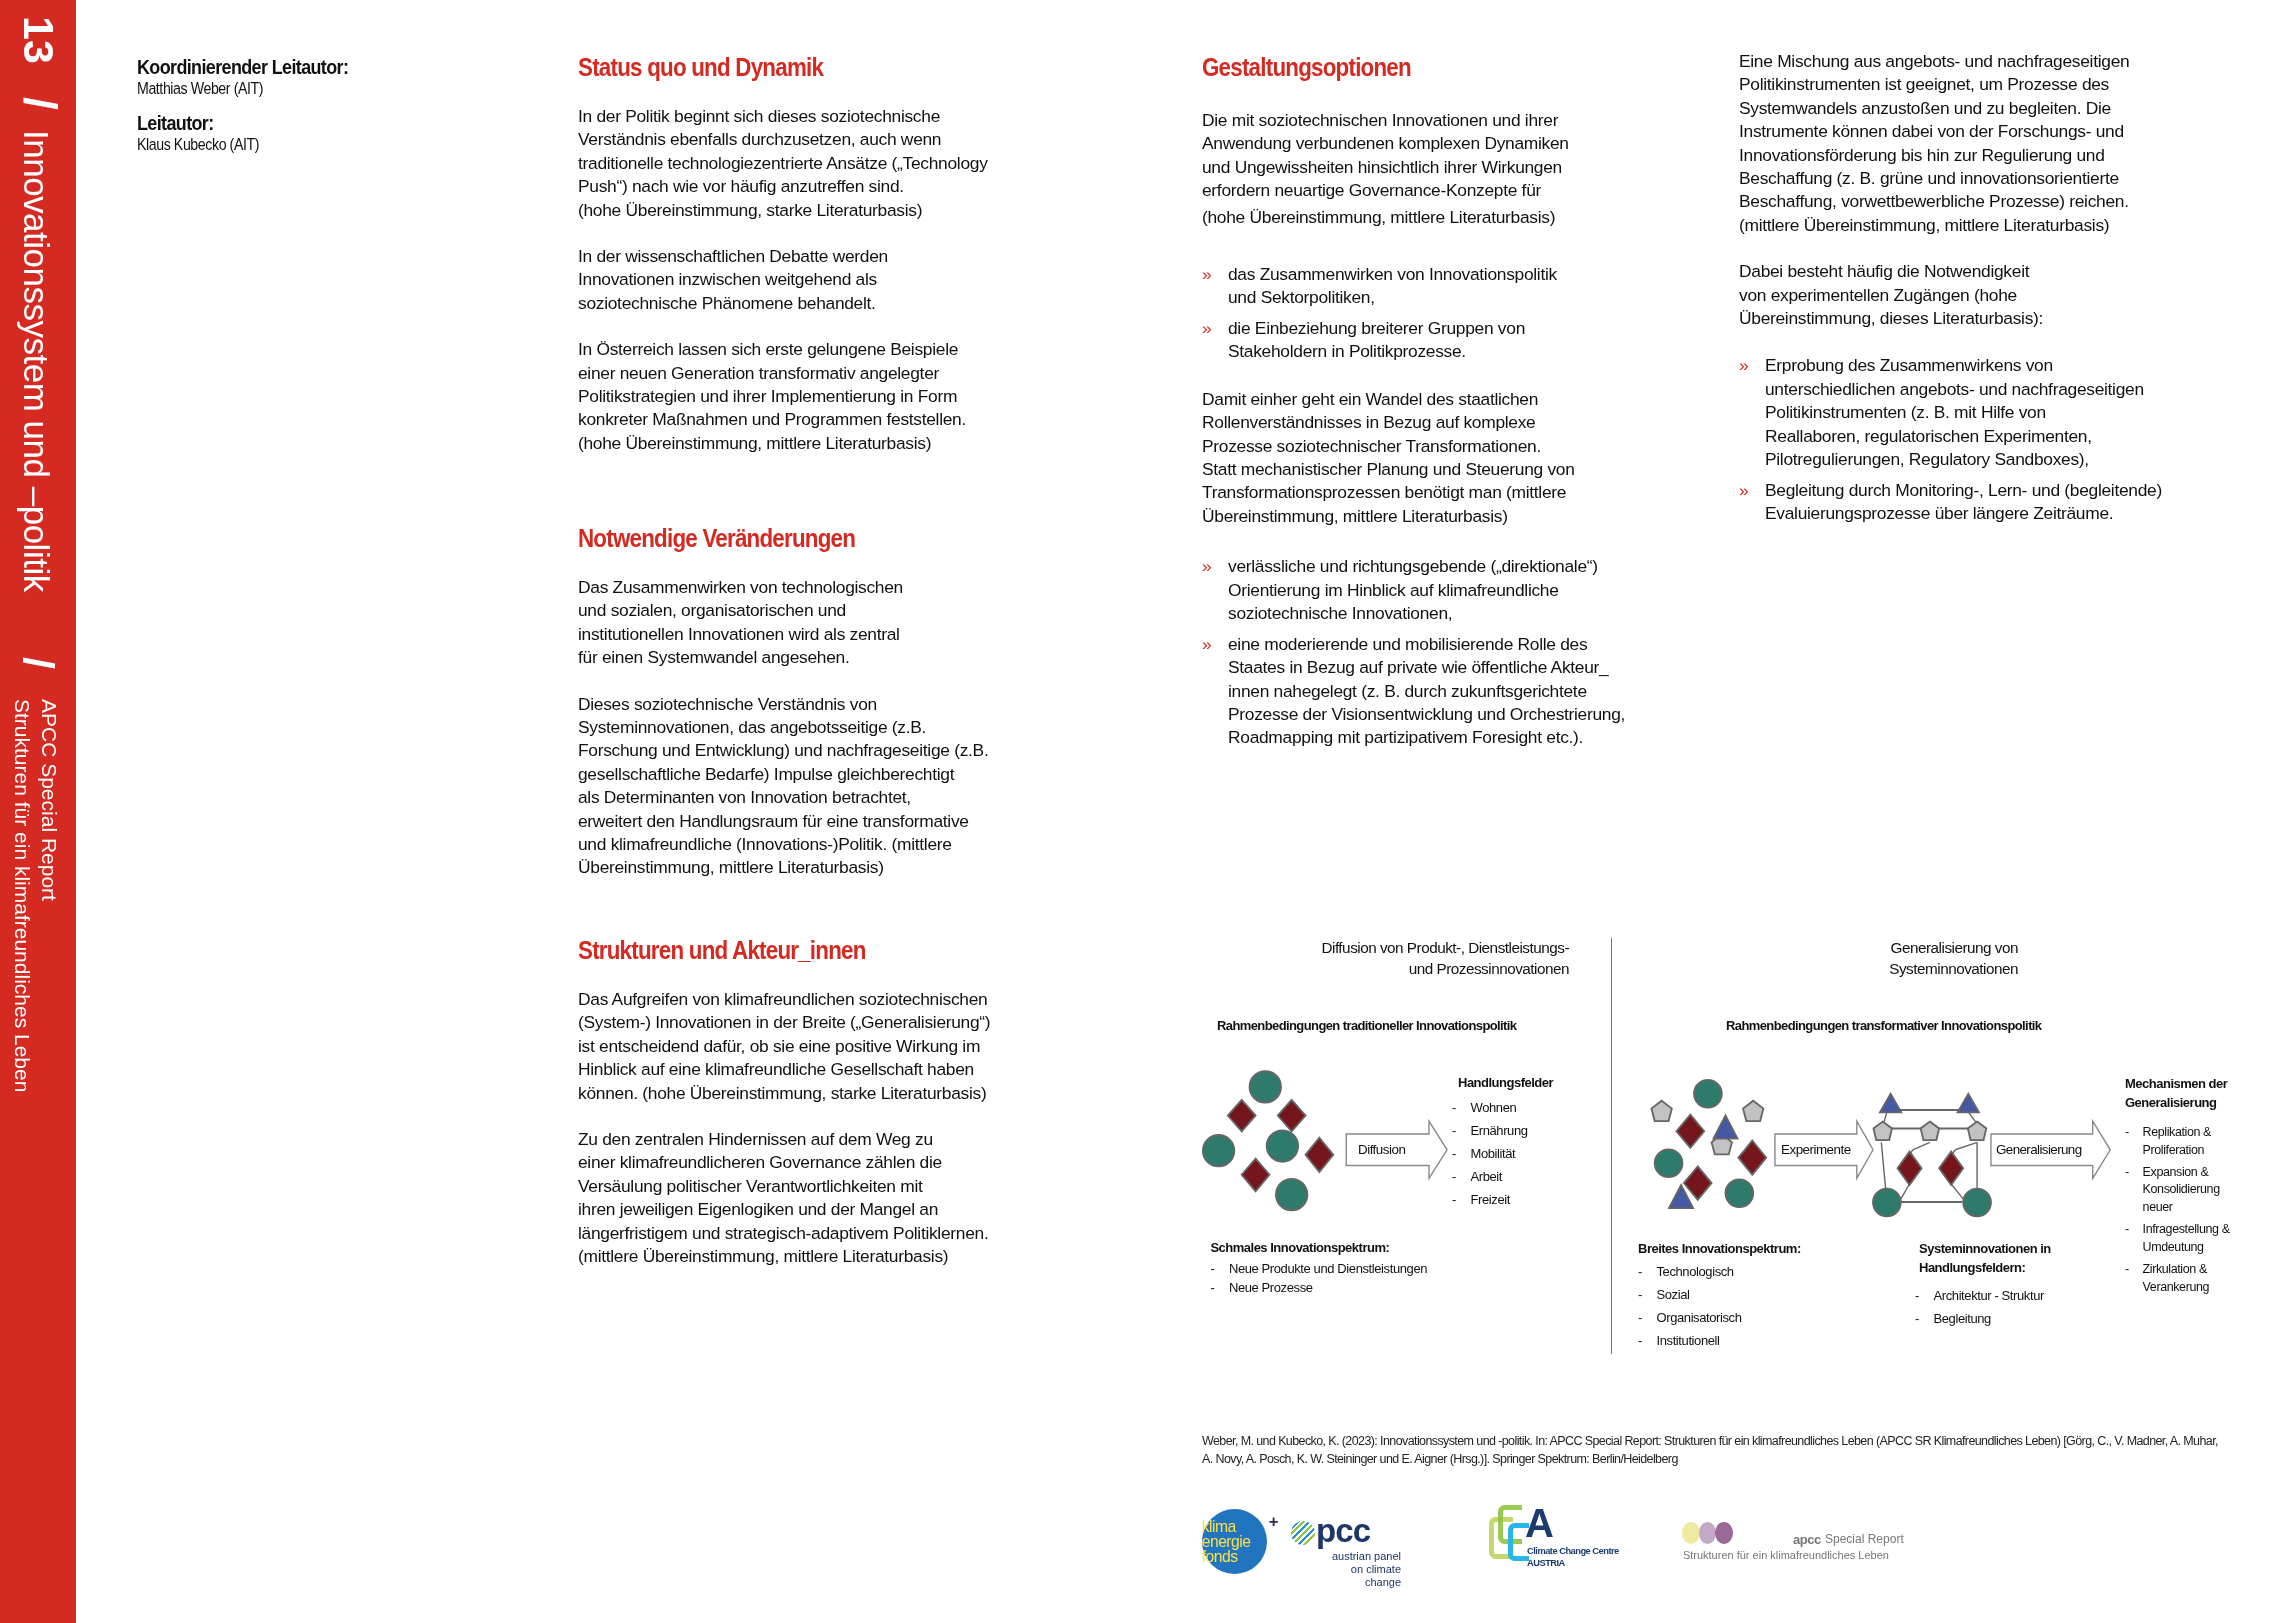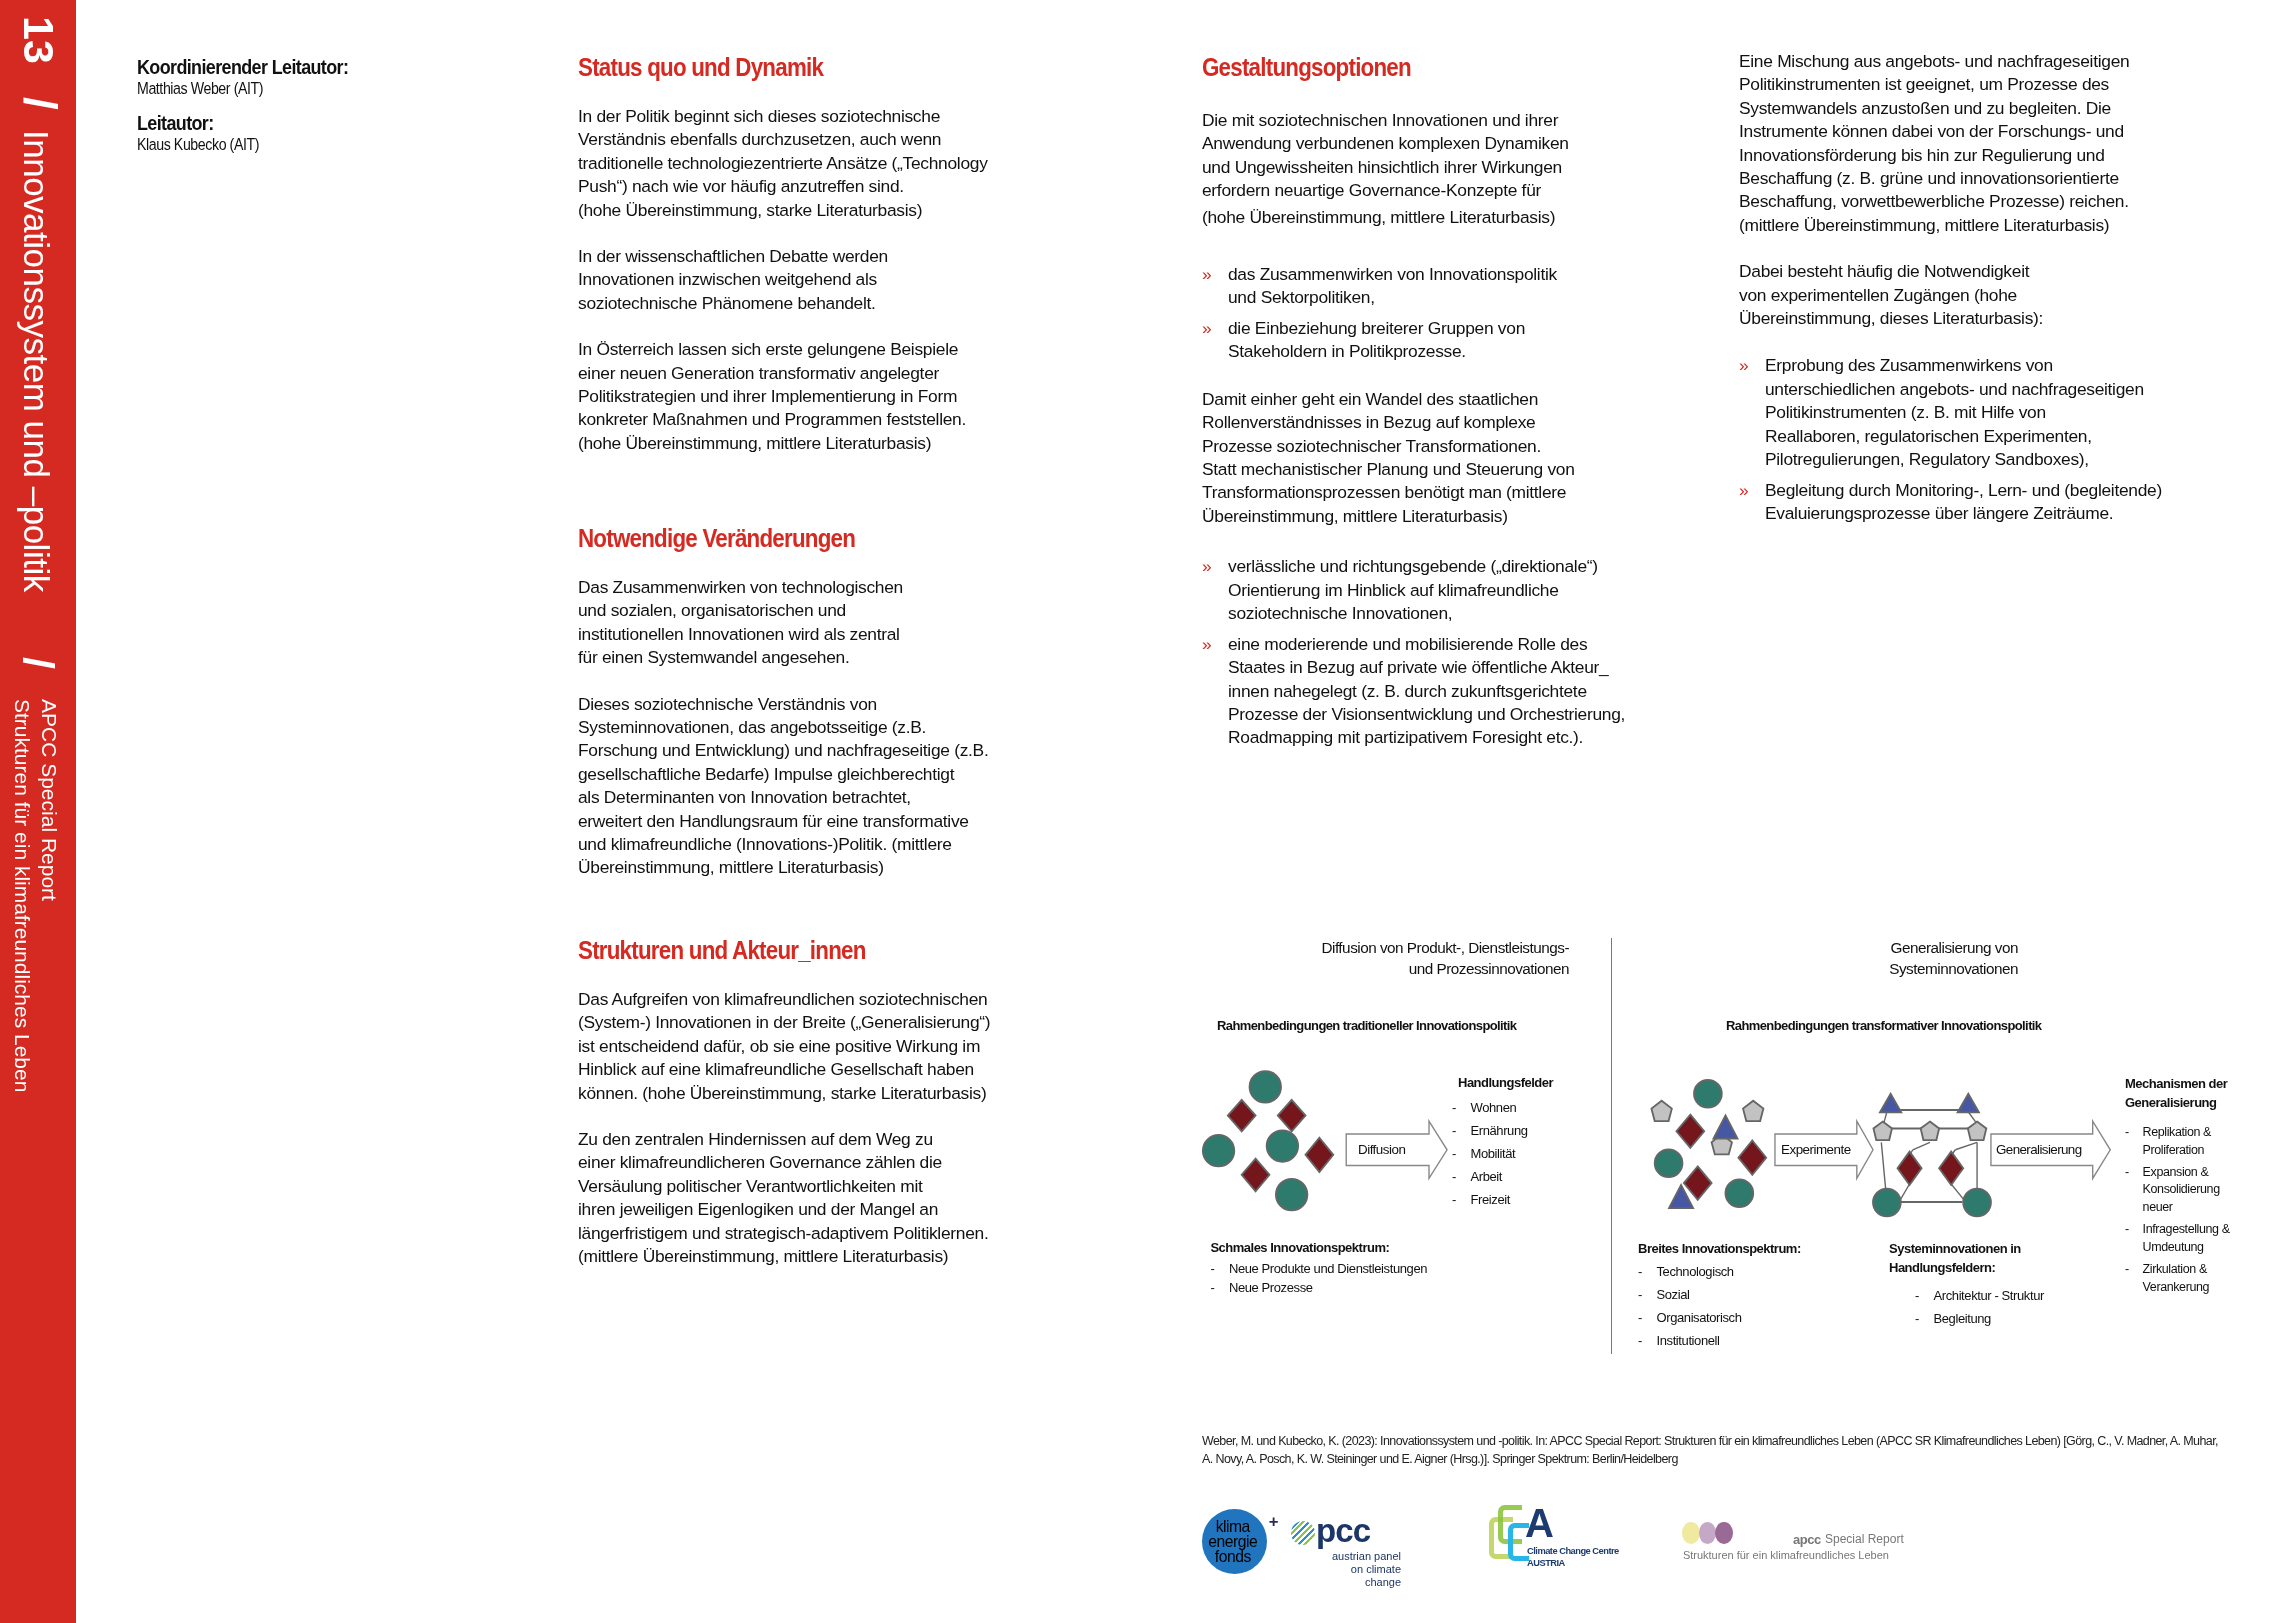--- a/index.html
+++ b/index.html
@@ -210,21 +210,21 @@
     <div style="display:flex; margin-bottom:4.6px; white-space:pre-line;"><span style="width:17.6px;">-</span><span>Zirkulation &amp;
 Verankerung</span></div>
   </div>
   <div class="dtxt dhead" style="left:453px; top:315px;">Breites Innovationspektrum:</div>
   <div class="dtxt dlist" style="left:453px; top:335px;">
     <div><span class="dash">-</span><span>Technologisch</span></div>
     <div><span class="dash">-</span><span>Sozial</span></div>
     <div><span class="dash">-</span><span>Organisatorisch</span></div>
     <div><span class="dash">-</span><span>Institutionell</span></div>
   </div>
-  <div class="dtxt dhead" style="left:704px; top:315px;">
+  <div class="dtxt dhead" style="left:734px; top:315px;">
     <div>Systeminnovationen in</div>
     <div>Handlungsfeldern:</div>
   </div>
   <div class="dtxt dlist" style="left:730px; top:359px;">
     <div><span class="dash">-</span><span>Architektur - Struktur</span></div>
     <div><span class="dash">-</span><span>Begleitung</span></div>
   </div>
 
   <svg style="position:absolute; left:0; top:0;" width="1111" height="444" viewBox="0 0 2401 960">
     <g stroke="#666" stroke-width="4">
@@ -286,21 +286,21 @@
 </div>
 
 <div class="citation">
   <div>Weber, M. und Kubecko, K. (2023): Innovationssystem und -politik. In: APCC Special Report: Strukturen für ein klimafreundliches Leben (APCC SR Klimafreundliches Leben) [Görg, C., V. Madner, A. Muhar,</div>
   <div>A. Novy, A. Posch, K. W. Steininger und E. Aigner (Hrsg.)]. Springer Spektrum: Berlin/Heidelberg</div>
 </div>
 
 <div class="logos">
 
   <div style="position:absolute; left:3.7px; top:18.5px; width:65px; height:65px; border-radius:50%; background:#2174be;">
-    <div style="position:absolute; left:0; top:10.2px; width:65px; text-align:center; padding-right:2.8px; box-sizing:border-box; color:#000000; font-size:15.7px; line-height:15px; letter-spacing:-0.5px;">
+    <div style="position:absolute; left:0; top:10.2px; width:65px; text-align:left; padding-right:2.8px; box-sizing:border-box; color:#fde047; font-size:15.7px; line-height:15px; letter-spacing:-0.5px;">
       <div>klima</div>
       <div>energie</div>
       <div>fonds</div>
     </div>
     <span style="position:absolute; left:67px; top:3.7px; color:#2a2a55; font-size:16.7px; font-weight:bold;">+</span>
   </div>
 
   <div style="position:absolute; left:93px; top:28px; width:125px; height:60px;">
     <div style="position:absolute; left:0; top:2.8px; width:24px; height:24px; border-radius:50%; background:repeating-linear-gradient(135deg,#8dc63f 0 2.3px,#fff 2.3px 4.2px,#2b8fd6 4.2px 6.5px,#fff 6.5px 8.3px);"></div>
     <span style="position:absolute; left:25px; top:-5.6px; font-size:33px; font-weight:bold; color:#1c3667; letter-spacing:-0.9px;">pcc</span>

